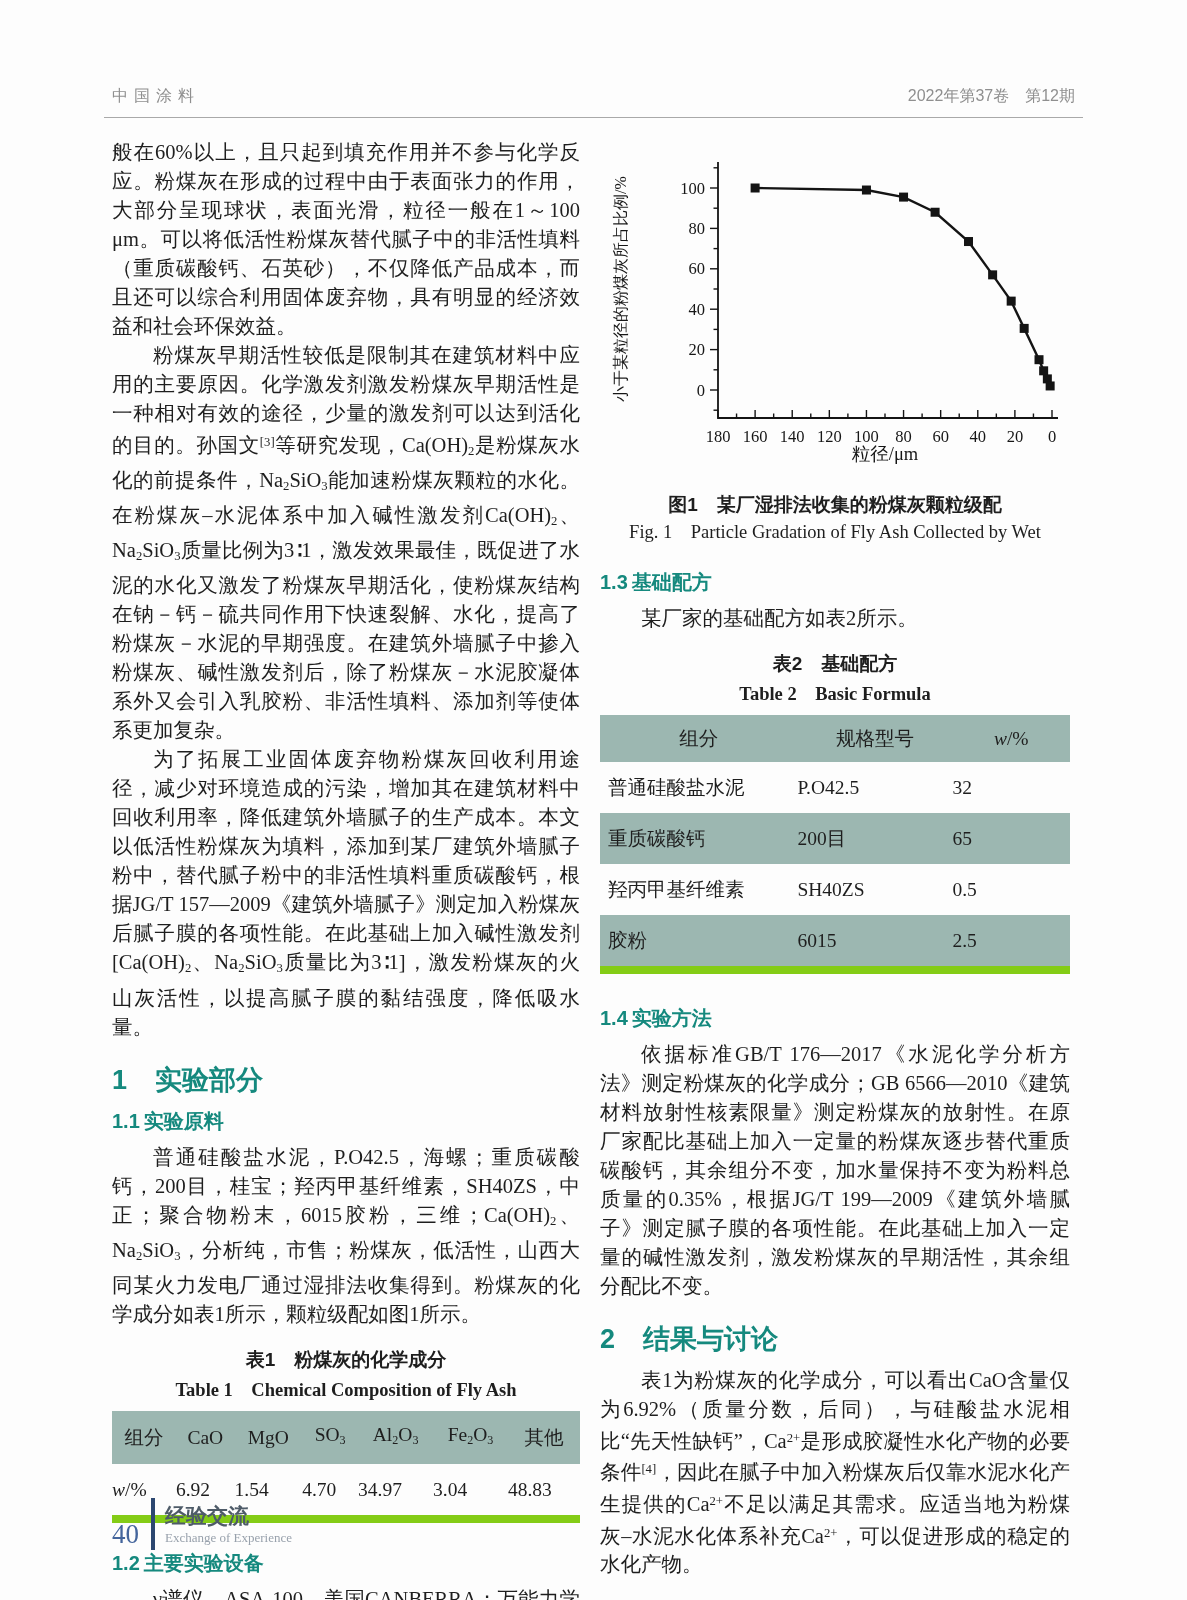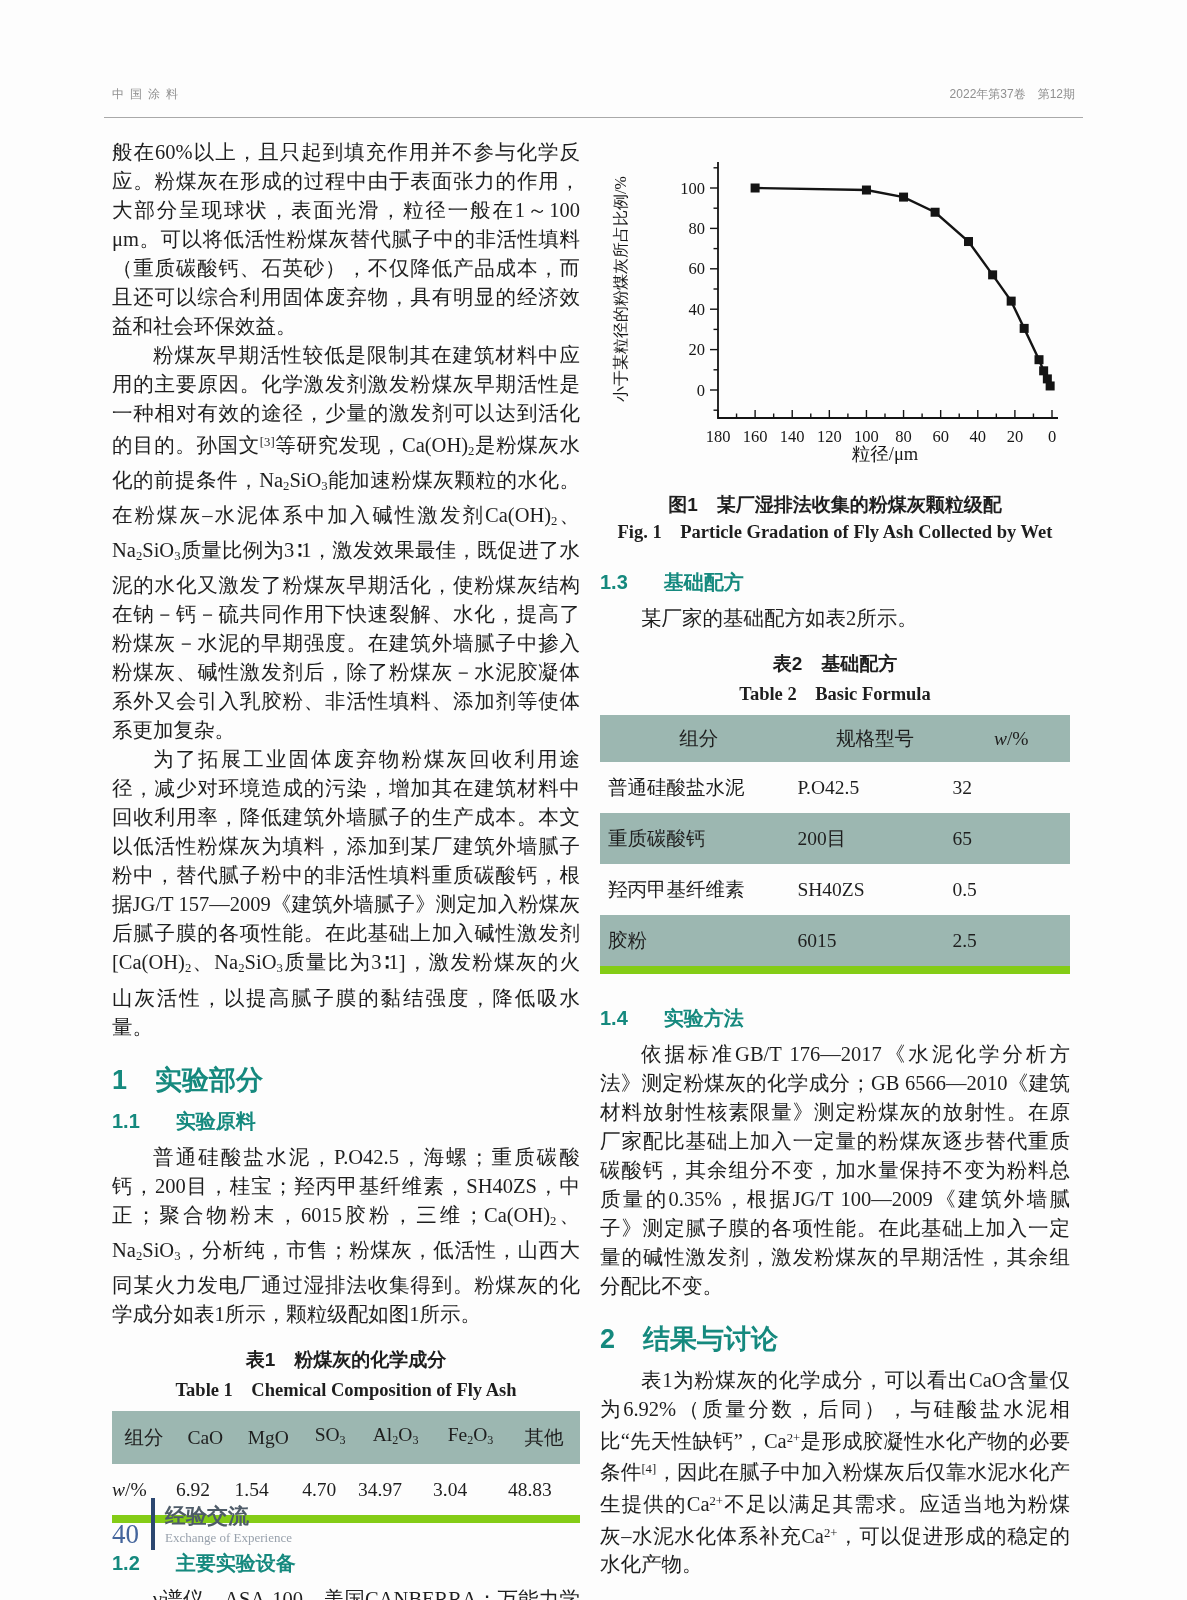--- a/index.html
+++ b/index.html
@@ -13,53 +13,53 @@
     --footen:#98a1ac;
   }
   *{margin:0;padding:0;box-sizing:border-box;}
   html,body{background:#ffffff;}
   .page{
     position:relative;width:1187px;height:1600px;margin:0 auto;background:#fdfdfd;
     font-family:"Liberation Serif","DejaVu Serif",serif;color:var(--ink);overflow:hidden;
   }
   
   .hdr{position:absolute;left:112px;right:112px;top:86px;display:flex;justify-content:space-between;
-       font-family:"Liberation Sans","DejaVu Sans",sans-serif;font-size:12px;color:var(--greyhead);}
+       font-family:"Liberation Sans","DejaVu Sans",sans-serif;font-size:16px;color:var(--greyhead);}
   .hdr .jname{letter-spacing:6px;}
   .hdr-rule{position:absolute;left:104px;right:104px;top:117px;border-top:1.5px solid #a9a9a9;}
   
   .col{position:absolute;top:138px;font-size:20.5px;line-height:29px;text-align:justify;}
   .col-left{left:112px;width:468px;}
   .col-right{left:600px;width:470px;}
   p.body{text-indent:2em;}
   p.noind{text-indent:0;}
   sub{font-size:0.62em;vertical-align:-0.25em;}
   sup{font-size:0.62em;vertical-align:0.45em;}
   
   .sec{display:flex;gap:28px;align-items:baseline;color:var(--accent);
        font-family:"Liberation Sans","DejaVu Sans",sans-serif;font-weight:700;
        font-size:27px;margin:24px 0 12px 0;text-align:left;}
-  .subsec{display:flex;gap:36px;align-items:baseline;color:var(--accent);
+  .subsec{display:flex;gap:4px;align-items:baseline;color:var(--accent);
        font-family:"Liberation Sans","DejaVu Sans",sans-serif;font-weight:700;
        font-size:20px;margin:12px 0 7px 0;text-align:center;}
   
   .cap-cn{font-family:"Liberation Sans","DejaVu Sans",sans-serif;font-weight:700;font-size:19px;
           text-align:center;margin-top:16px;}
   .cap-en{font-weight:700;font-size:18.5px;text-align:center;line-height:26px;margin:3px 0 8px 0;}
   
   table{width:100%;border-collapse:collapse;border-bottom:8px solid #84cc16;font-size:19.5px;}
   th{background:var(--tblhead);font-weight:400;padding:9px 0;text-align:center;}
   td{padding:11px 0;text-align:left;}
   .t2 td.lft{text-align:left;padding-left:8px;}
   .t2 tr.shade td{background:var(--tblhead);}
   
   .figure{width:470px;}
   .fig-cap-cn{font-family:"Liberation Sans","DejaVu Sans",sans-serif;font-weight:700;font-size:19px;
               text-align:center;margin-top:8px;}
-  .fig-cap-en{font-weight:700;font-size:18.5px;text-align:center;line-height:26.5px;}
+  .fig-cap-en{font-weight:400;font-size:18.5px;text-align:center;line-height:26.5px;}
   svg .tick{font:16.5px "Liberation Serif","DejaVu Serif",serif;fill:#161616;}
   svg .axlabel{font:18.5px "Liberation Serif","DejaVu Serif",serif;fill:#161616;}
   svg .axlabel-y{font:16px "Liberation Serif","DejaVu Serif",serif;fill:#161616;}
   
   .ftr{position:absolute;left:112px;top:1498px;display:flex;align-items:center;}
   .ftr .pnum{font-size:27px;color:var(--footnum);align-self:flex-end;}
   .ftr .bar{width:4px;height:52px;background:var(--footbar);margin:0 10px 0 12px;}
   .ftr .cn{font-family:"Liberation Sans","DejaVu Sans",sans-serif;font-weight:700;font-size:21px;color:var(--footcn);}
   .ftr .en{font-size:13px;color:var(--footen);margin-top:0;}
 </style>
@@ -234,21 +234,21 @@
           <td>6015</td>
           <td>2.5</td>
         </tr>
       </tbody>
     </table>
 
     <div class="subsec" style="margin-top:30px;">
       <span>1.4</span>
       <span>实验方法</span>
     </div>
-    <p class="body">依据标准GB/T 176—2017《水泥化学分析方法》测定粉煤灰的化学成分；GB 6566—2010《建筑材料放射性核素限量》测定粉煤灰的放射性。在原厂家配比基础上加入一定量的粉煤灰逐步替代重质碳酸钙，其余组分不变，加水量保持不变为粉料总质量的0.35%，根据JG/T 100—2009《建筑外墙腻子》测定腻子膜的各项性能。在此基础上加入一定量的碱性激发剂，激发粉煤灰的早期活性，其余组分配比不变。</p>
+    <p class="body">依据标准GB/T 176—2017《水泥化学分析方法》测定粉煤灰的化学成分；GB 6566—2010《建筑材料放射性核素限量》测定粉煤灰的放射性。在原厂家配比基础上加入一定量的粉煤灰逐步替代重质碳酸钙，其余组分不变，加水量保持不变为粉料总质量的0.35%，根据JG/T 199—2009《建筑外墙腻子》测定腻子膜的各项性能。在此基础上加入一定量的碱性激发剂，激发粉煤灰的早期活性，其余组分配比不变。</p>
 
     <div class="sec">
       <span>2</span>
       <span>结果与讨论</span>
     </div>
 
     <p class="body">表1为粉煤灰的化学成分，可以看出CaO含量仅为6.92%（质量分数，后同），与硅酸盐水泥相比“先天性缺钙”，Ca<sup>2+</sup>是形成胶凝性水化产物的必要条件<sup>[4]</sup>，因此在腻子中加入粉煤灰后仅靠水泥水化产生提供的Ca<sup>2+</sup>不足以满足其需求。应适当地为粉煤灰–水泥水化体系补充Ca<sup>2+</sup>，可以促进形成的稳定的水化产物。</p>
 
   </div>
 

